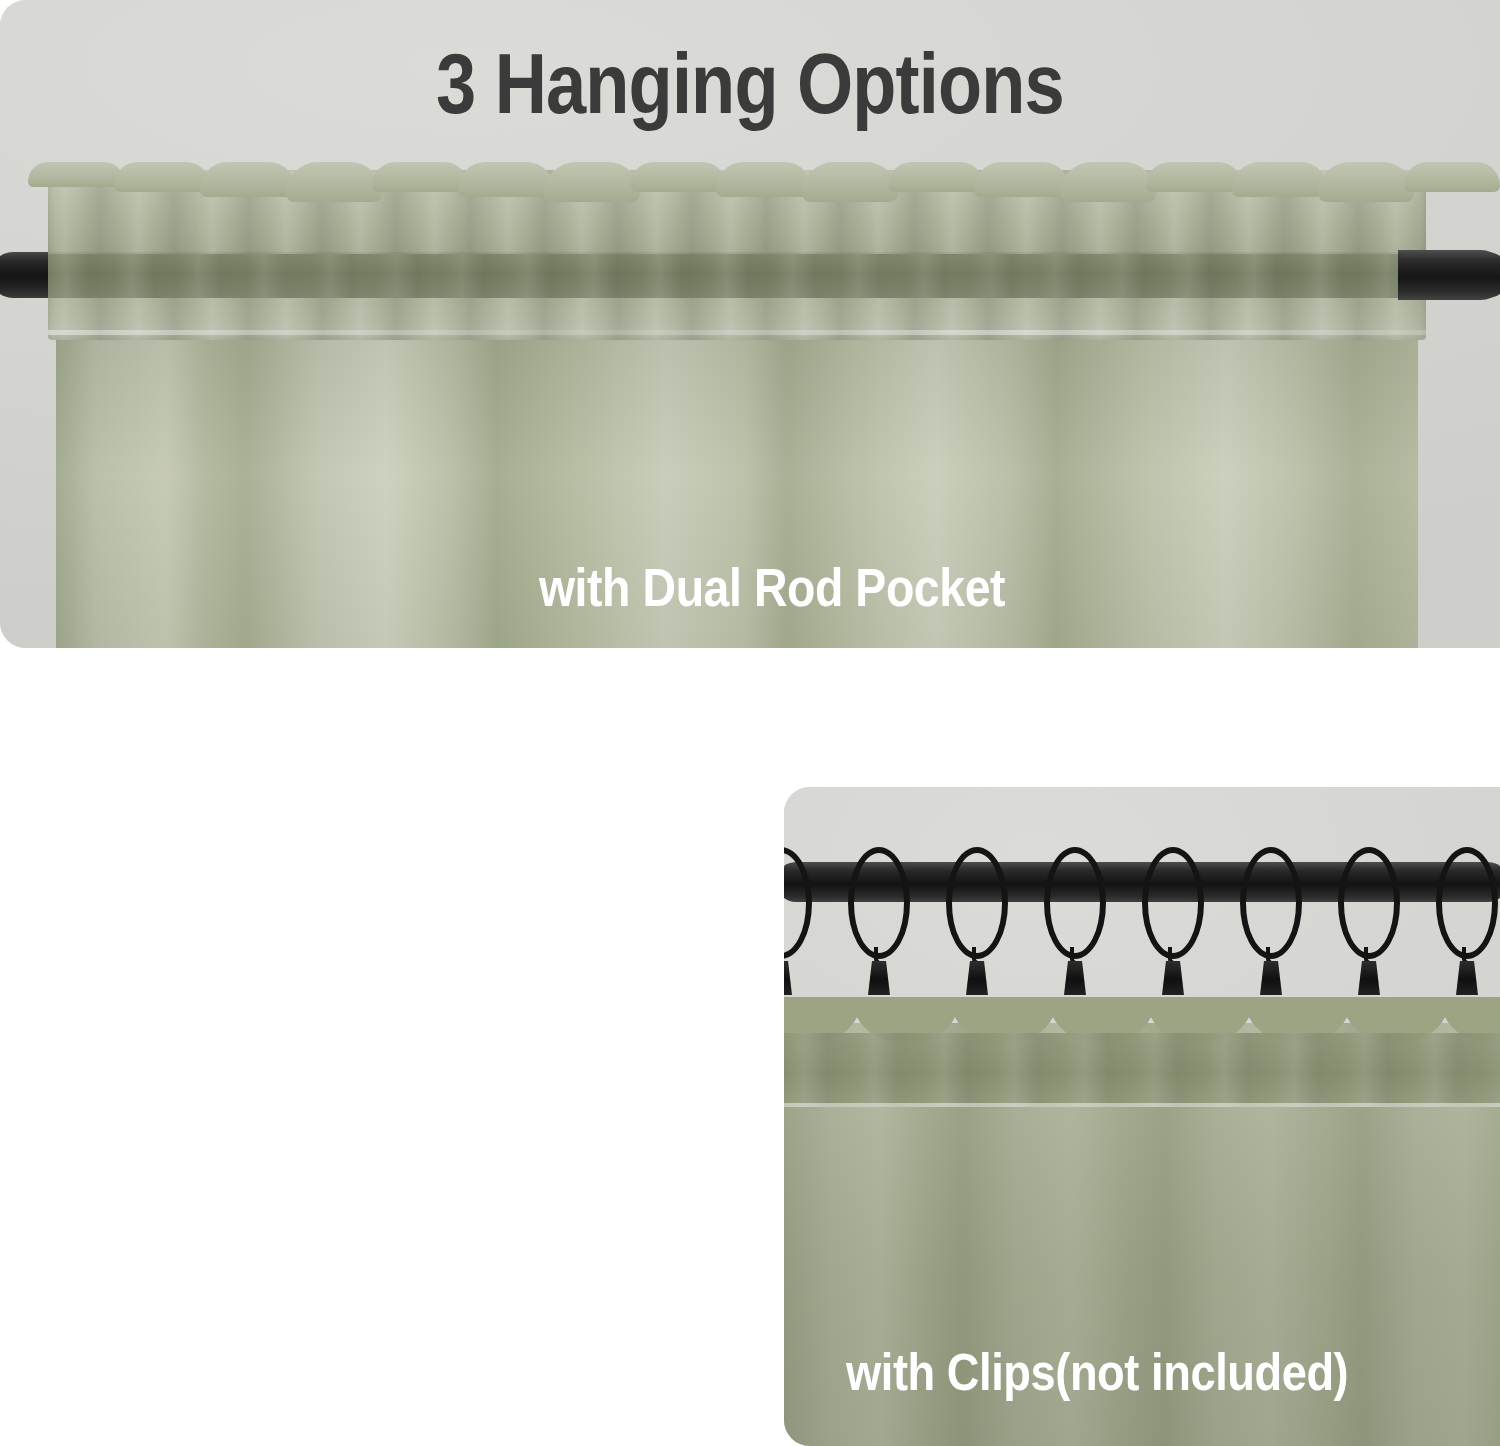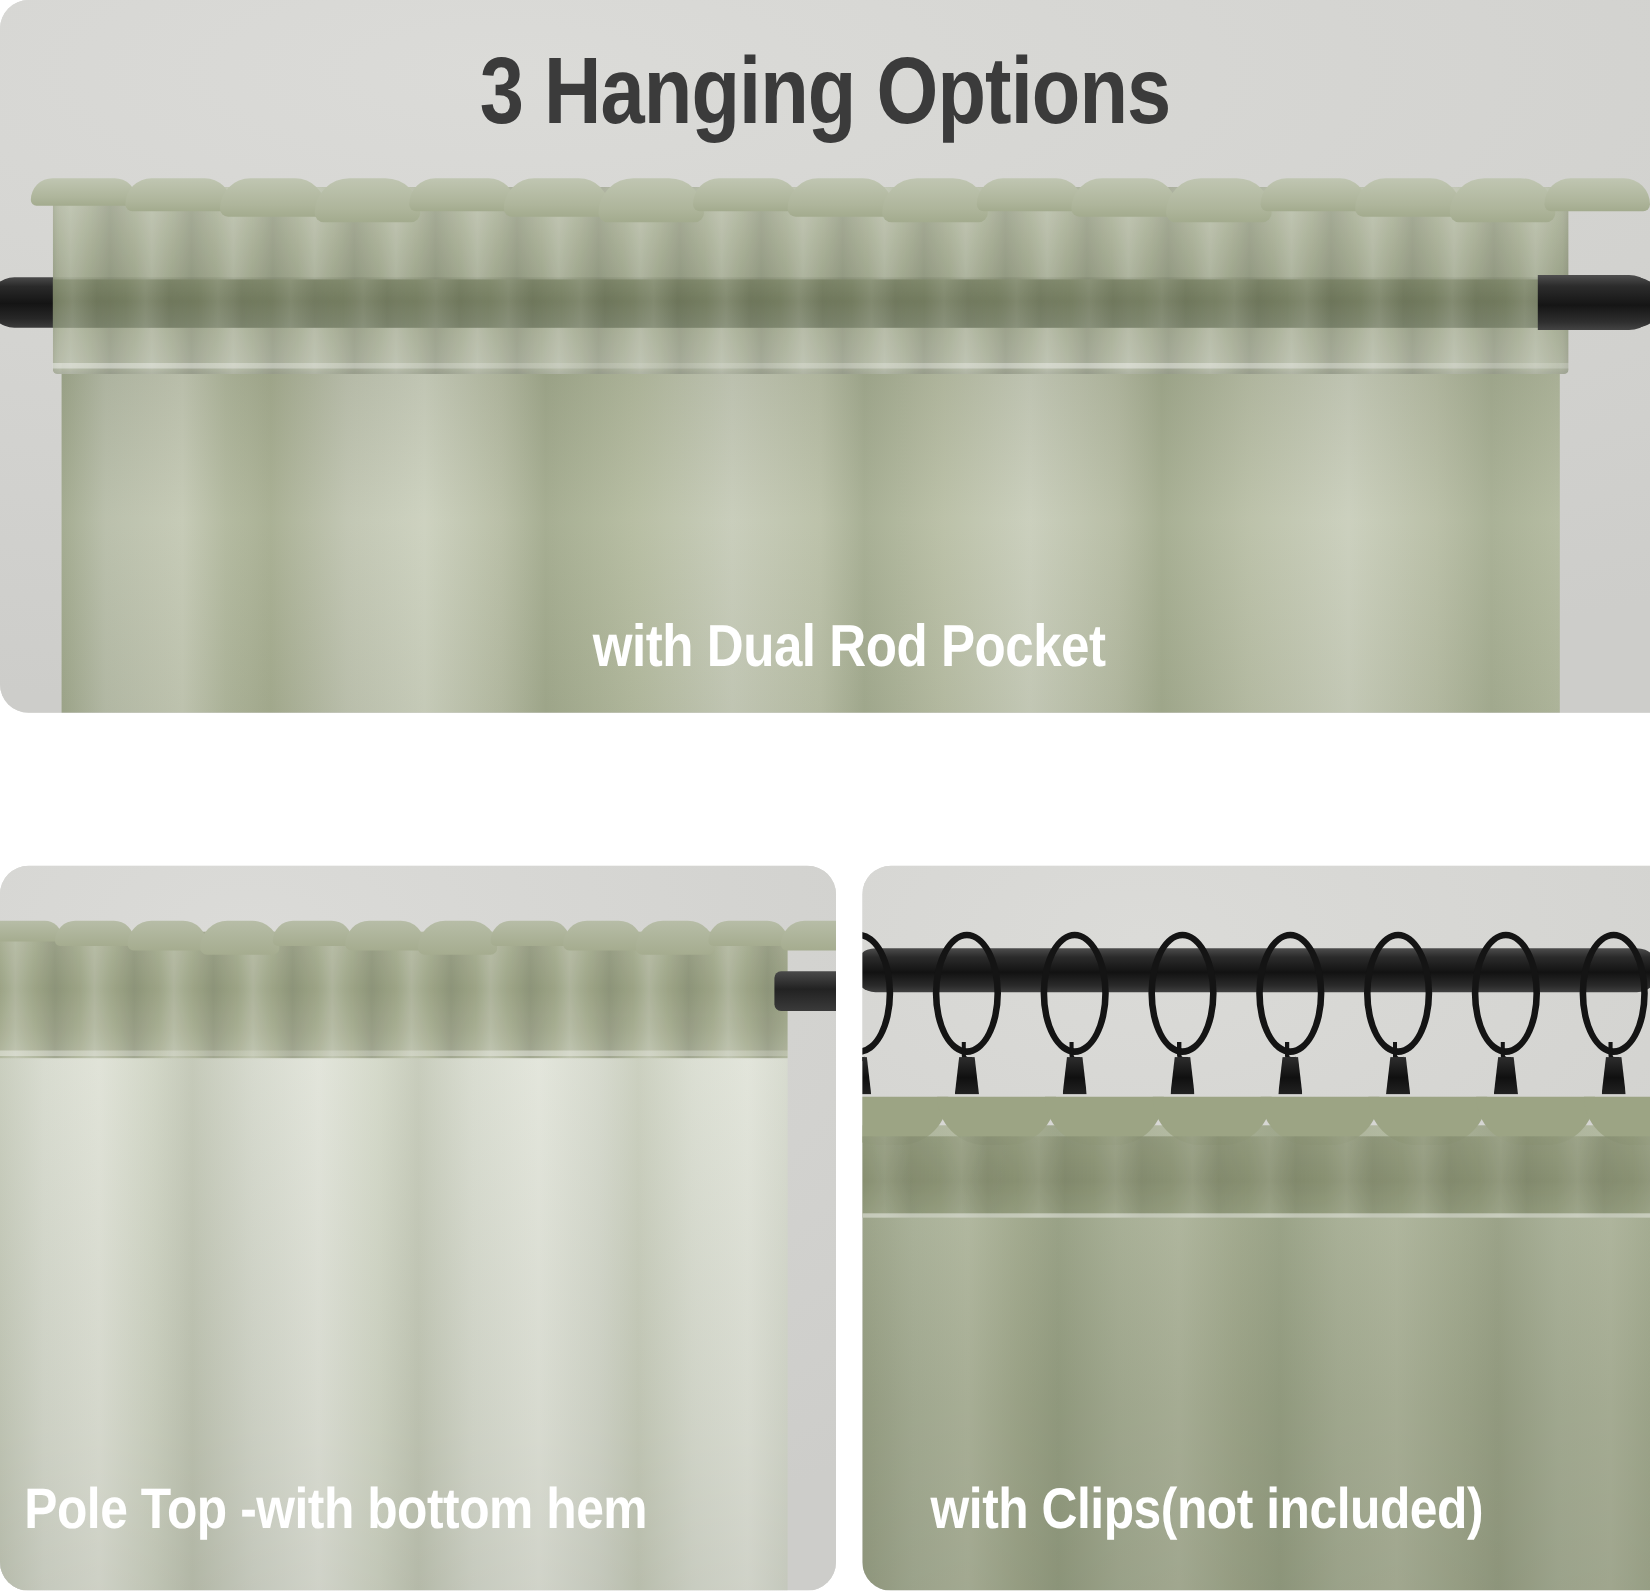--- a/index.html
+++ b/index.html
@@ -497,45 +497,20 @@
     <div class="pocket-top-rodband"></div>
     <div class="pocket-top-stitch"></div>
     <div class="rod-top-cap"></div>
 
     <div class="caption-on-image" id="caption-dual-rod">with Dual Rod Pocket</div>
   </div>
 
   <div id="page-title">3 Hanging Options</div>
 
 
-  <div class="panel" id="panel-bottom-left">
-    <div class="wall"></div>
-
-    <div class="body-bl"></div>
-
-    <div class="ruffle-bl" id="ruffle-bl">
-        <i style="left: -16px; height: 19.0303px;"></i>
-        <i style="left: 50px; height: 23.0303px;"></i>
-        <i style="left: 116px; height: 27.0303px;"></i>
-        <i style="left: 182px; height: 31.0303px;"></i>
-        <i style="left: 248px; height: 23.0303px;"></i>
-        <i style="left: 314px; height: 27.0303px;"></i>
-        <i style="left: 380px; height: 31.0303px;"></i>
-        <i style="left: 446px; height: 23.0303px;"></i>
-        <i style="left: 512px; height: 27.0303px;"></i>
-        <i style="left: 578px; height: 31.0303px;"></i>
-        <i style="left: 644px; height: 23.0303px;"></i>
-        <i style="left: 710px; height: 27.0303px;"></i>
-      </div>
-    <div class="pocket-bl"></div>
-    <div class="pocket-bl-stitch"></div>
-    <div class="rod-tip-bl"></div>
-
-    <div class="caption-on-image" id="caption-pole-top">Pole Top -with bottom hem</div>
-  </div>
 
   <div class="panel" id="panel-bottom-right">
     <div class="wall"></div>
 
     <div class="scallops" id="scallops-br">
         <i style="left: -30px;"></i>
         <i style="left: 68px;"></i>
         <i style="left: 166px;"></i>
         <i style="left: 264px;"></i>
         <i style="left: 362px;"></i>

